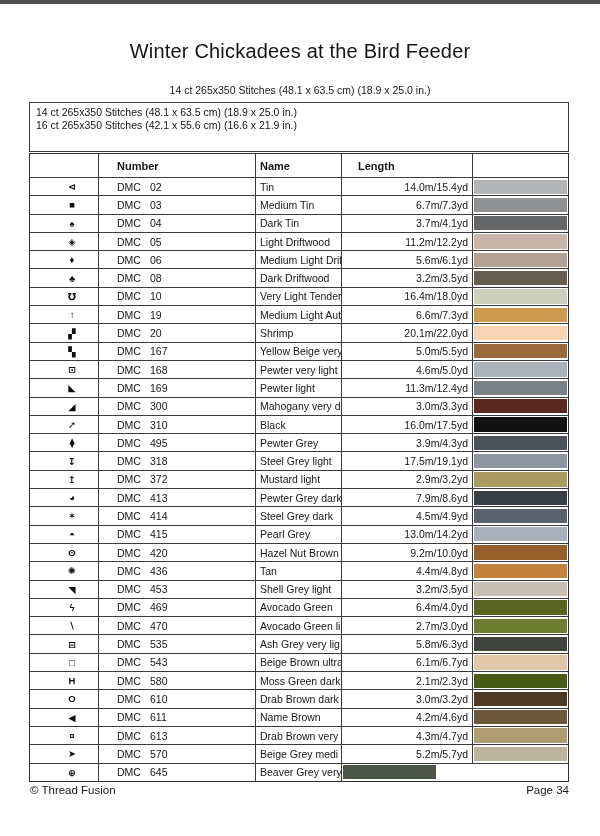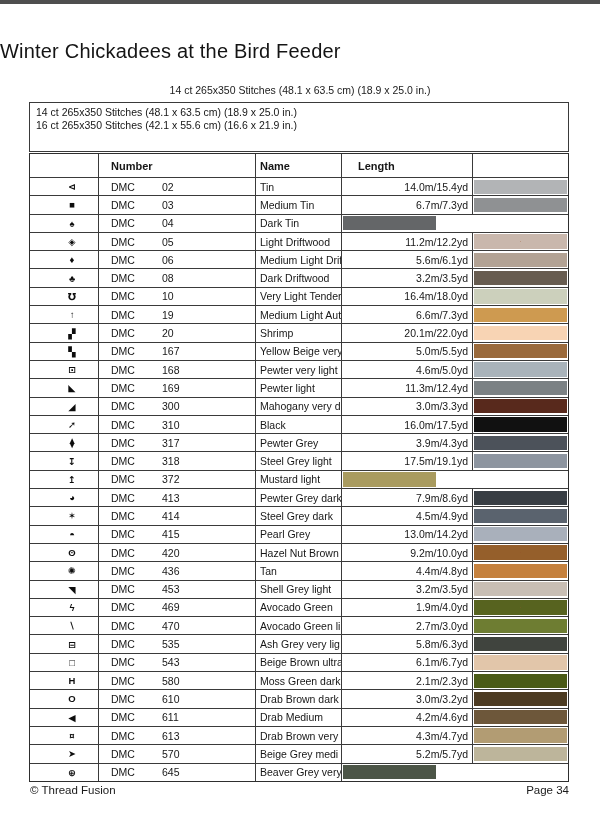--- a/index.html
+++ b/index.html
@@ -1,39 +1,39 @@
 <!DOCTYPE html>
 <html><head>
 <meta charset="utf-8">
 <style>
   * { box-sizing: border-box; margin: 0; padding: 0; }
   html, body { width: 600px; height: 836px; background: #ffffff; }
   body { font-family: "Liberation Sans", "DejaVu Sans", sans-serif; color: #161616; position: relative; }
   .page { position: relative; width: 600px; height: 836px; overflow: hidden; background: #fff; }
   .top-strip { position: absolute; top: 0; left: 0; width: 600px; height: 4px; background: #4e4e4e; }
-  .title { position: absolute; top: 40px; left: 0; width: 600px; 
+  .title { position: absolute; top: 40px; left: 0; width: 600px; text-align: center;
            font-size: 20px; font-weight: 400; color: #141414; letter-spacing: 0.2px; }
   .subtitle { position: absolute; top: 84px; left: 0; width: 600px; text-align: center;
               font-size: 10.5px; color: #1a1a1a; }
   .info-box { position: absolute; top: 102px; left: 29px; width: 540px; height: 50px;
               border: 1px solid #3a3a3a; padding: 3px 6px; font-size: 10.5px; line-height: 12.5px; }
   .legend-table { position: absolute; top: 153px; left: 29px; width: 540px; height: 629px;
                   border: 1.5px solid #2e2e2e; display: flex; flex-direction: column; }
   .thead { height: 23px; display: flex; align-items: stretch; font-weight: bold; font-size: 11px; }
   .tbody { flex: 1; display: flex; flex-direction: column; }
   .trow { flex: 1; display: flex; align-items: stretch; border-top: 1px solid #3a3a3a; font-size: 10.5px; }
   .c { display: flex; align-items: center; overflow: hidden; white-space: nowrap; }
   .c + .c { border-left: 1px solid #3a3a3a; }
   .col-sym    { width: 68px;  }
-  .col-num    { width: 157px; padding-left: 12px; }
+  .col-num    { width: 157px; padding-left: 18px; }
   .col-name   { width: 86px;  padding-left: 4px; }
   .col-len    { width: 131px; padding-left: 16px; }
   .col-swatch { width: 96px;  }
   .sym { justify-content: center; padding-left: 16px; font-weight: bold; font-size: 9.5px; color: #0d0d0d; }
-  .brand { display: inline-block; width: 51px; }
+  .brand { display: inline-block; width: 33px; }
   .len-val { justify-content: flex-end; padding-right: 4px; padding-left: 0; }
   .swatch-cell { padding: 0; }
   .swatch { flex: 1; align-self: stretch; margin: 1.5px 1px; }
   .swatch.dots {
     background-image: radial-gradient(rgba(150,80,40,0.30) 0.8px, transparent 1px);
     background-size: 5px 4px;
   }
   .footer { position: absolute; top: 784px; left: 30px; width: 539px; height: 14px;
             display: flex; justify-content: space-between; font-size: 11.5px; color: #1a1a1a; }
 </style>
@@ -84,20 +84,21 @@
             <div class="swatch" style="background: rgb(143, 145, 147);"></div>
           </div>
         </div>
         <div class="trow">
           <div class="c col-sym sym">♠</div>
           <div class="c col-num">
             <span class="brand">DMC</span>
             <span>04</span>
           </div>
           <div class="c col-name">Dark Tin</div>
+          <div class="c col-len len-val">3.7m/4.1yd</div>
           <div class="c col-swatch swatch-cell">
             <div class="swatch" style="background: rgb(100, 102, 104);"></div>
           </div>
         </div>
         <div class="trow">
           <div class="c col-sym sym">◈</div>
           <div class="c col-num">
             <span class="brand">DMC</span>
             <span>05</span>
           </div>
@@ -224,21 +225,21 @@
           <div class="c col-name">Black</div>
           <div class="c col-len len-val">16.0m/17.5yd</div>
           <div class="c col-swatch swatch-cell">
             <div class="swatch" style="background: rgb(17, 17, 17);"></div>
           </div>
         </div>
         <div class="trow">
           <div class="c col-sym sym">⧫</div>
           <div class="c col-num">
             <span class="brand">DMC</span>
-            <span>317</span>
+            <span>495</span>
           </div>
           <div class="c col-name">Pewter Grey</div>
           <div class="c col-len len-val">3.9m/4.3yd</div>
           <div class="c col-swatch swatch-cell">
             <div class="swatch" style="background: rgb(76, 82, 90);"></div>
           </div>
         </div>
         <div class="trow">
           <div class="c col-sym sym">↧</div>
           <div class="c col-num">
@@ -251,20 +252,21 @@
             <div class="swatch dots" style="background: radial-gradient(rgba(150, 80, 40, 0.3) 0.8px, transparent 1px) rgb(141, 149, 160);"></div>
           </div>
         </div>
         <div class="trow">
           <div class="c col-sym sym">↥</div>
           <div class="c col-num">
             <span class="brand">DMC</span>
             <span>372</span>
           </div>
           <div class="c col-name">Mustard light</div>
+          <div class="c col-len len-val">2.9m/3.2yd</div>
           <div class="c col-swatch swatch-cell">
             <div class="swatch" style="background: rgb(169, 155, 95);"></div>
           </div>
         </div>
         <div class="trow">
           <div class="c col-sym sym">◕</div>
           <div class="c col-num">
             <span class="brand">DMC</span>
             <span>413</span>
           </div>
@@ -334,21 +336,21 @@
             <div class="swatch dots" style="background: radial-gradient(rgba(150, 80, 40, 0.3) 0.8px, transparent 1px) rgb(200, 190, 180);"></div>
           </div>
         </div>
         <div class="trow">
           <div class="c col-sym sym">ϟ</div>
           <div class="c col-num">
             <span class="brand">DMC</span>
             <span>469</span>
           </div>
           <div class="c col-name">Avocado Green</div>
-          <div class="c col-len len-val">1.9m/4.0yd</div>
+          <div class="c col-len len-val">6.4m/4.0yd</div>
           <div class="c col-swatch swatch-cell">
             <div class="swatch dots" style="background: radial-gradient(rgba(150, 80, 40, 0.3) 0.8px, transparent 1px) rgb(87, 99, 31);"></div>
           </div>
         </div>
         <div class="trow">
           <div class="c col-sym sym">∖</div>
           <div class="c col-num">
             <span class="brand">DMC</span>
             <span>470</span>
           </div>
@@ -405,21 +407,21 @@
           <div class="c col-swatch swatch-cell">
             <div class="swatch" style="background: rgb(76, 59, 34);"></div>
           </div>
         </div>
         <div class="trow">
           <div class="c col-sym sym">◀</div>
           <div class="c col-num">
             <span class="brand">DMC</span>
             <span>611</span>
           </div>
-          <div class="c col-name">Drab Medium</div>
+          <div class="c col-name">Name Brown</div>
           <div class="c col-len len-val">4.2m/4.6yd</div>
           <div class="c col-swatch swatch-cell">
             <div class="swatch" style="background: rgb(109, 87, 58);"></div>
           </div>
         </div>
         <div class="trow">
           <div class="c col-sym sym">¤</div>
           <div class="c col-num">
             <span class="brand">DMC</span>
             <span>613</span>

